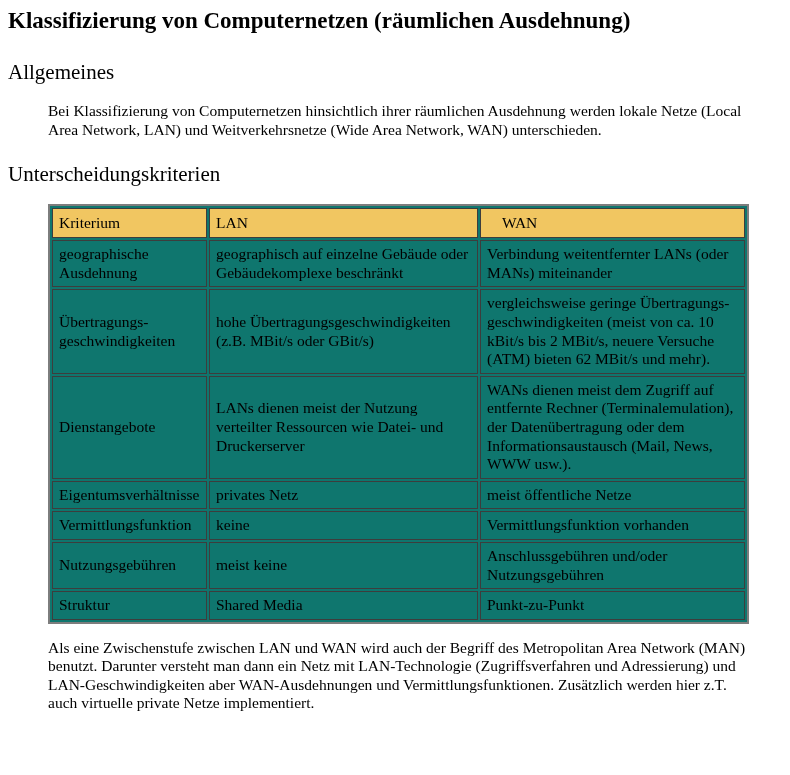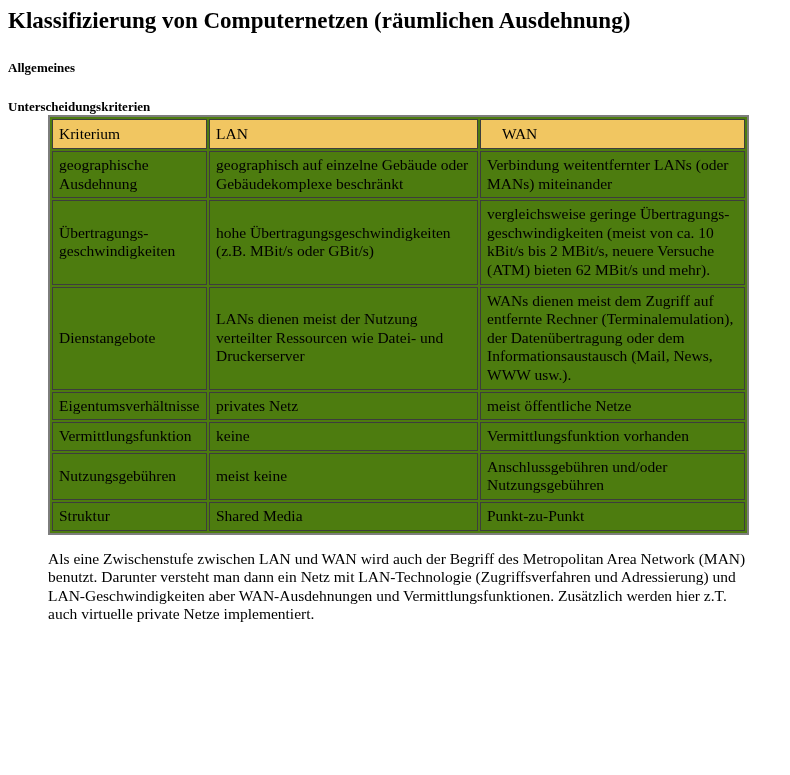--- a/index.html
+++ b/index.html
@@ -16,43 +16,44 @@
     padding: 6px 10px 10px 8px;
     background: #ffffff;
   }
   h1.doc-title {
     font-size: 23px;
     font-weight: bold;
     margin: 2px 0 4px 0;
     letter-spacing: 0px;
   }
   h2.section-heading {
-    font-size: 13px;
-    font-weight: bold;
+    font-size: 21px;
+    font-weight: normal;
     margin: 26px 0 0 0;
   }
   h2.section-heading.second {
     margin-top: 23px;
   }
   .indent-block {
     margin: 0 0 0 40px;
   }
   .indent-block p {
     font-size: 15.5px;
     line-height: 1.2;
     margin: 17px 0 0 0;
     max-width: 700px;
   }
   table.criteria-table {
+    margin-top: 17px;
     border-collapse: separate;
     border-spacing: 2px;
     border: 2px solid #7d7d7d;
     width: 699px;
     table-layout: fixed;
-    background: #4d7c0f;
+    background: #0f766e;
   }
   table.criteria-table th,
   table.criteria-table td {
     border: 1px solid #3d3d3d;
     font-size: 15.5px;
     line-height: 1.2;
     font-weight: normal;
     text-align: left;
     vertical-align: middle;
     padding: 4px 6px;
@@ -71,20 +72,21 @@
 </head>
 <body>
 
 <div class="page">
 
   <h1 class="doc-title">Klassifizierung von Computernetzen (räumlichen Ausdehnung)</h1>
 
   <h2 class="section-heading">Allgemeines</h2>
 
   <div class="indent-block">
+    <p>Bei Klassifizierung von Computernetzen hinsichtlich ihrer räumlichen Ausdehnung werden lokale Netze (Local Area Network, LAN) und Weitverkehrsnetze (Wide Area Network, WAN) unterschieden.</p>
   </div>
 
   <h2 class="section-heading second">Unterscheidungskriterien</h2>
 
   <div class="indent-block">
 
     <table class="criteria-table">
       <colgroup>
         <col class="c-kriterium">
         <col class="c-lan">

